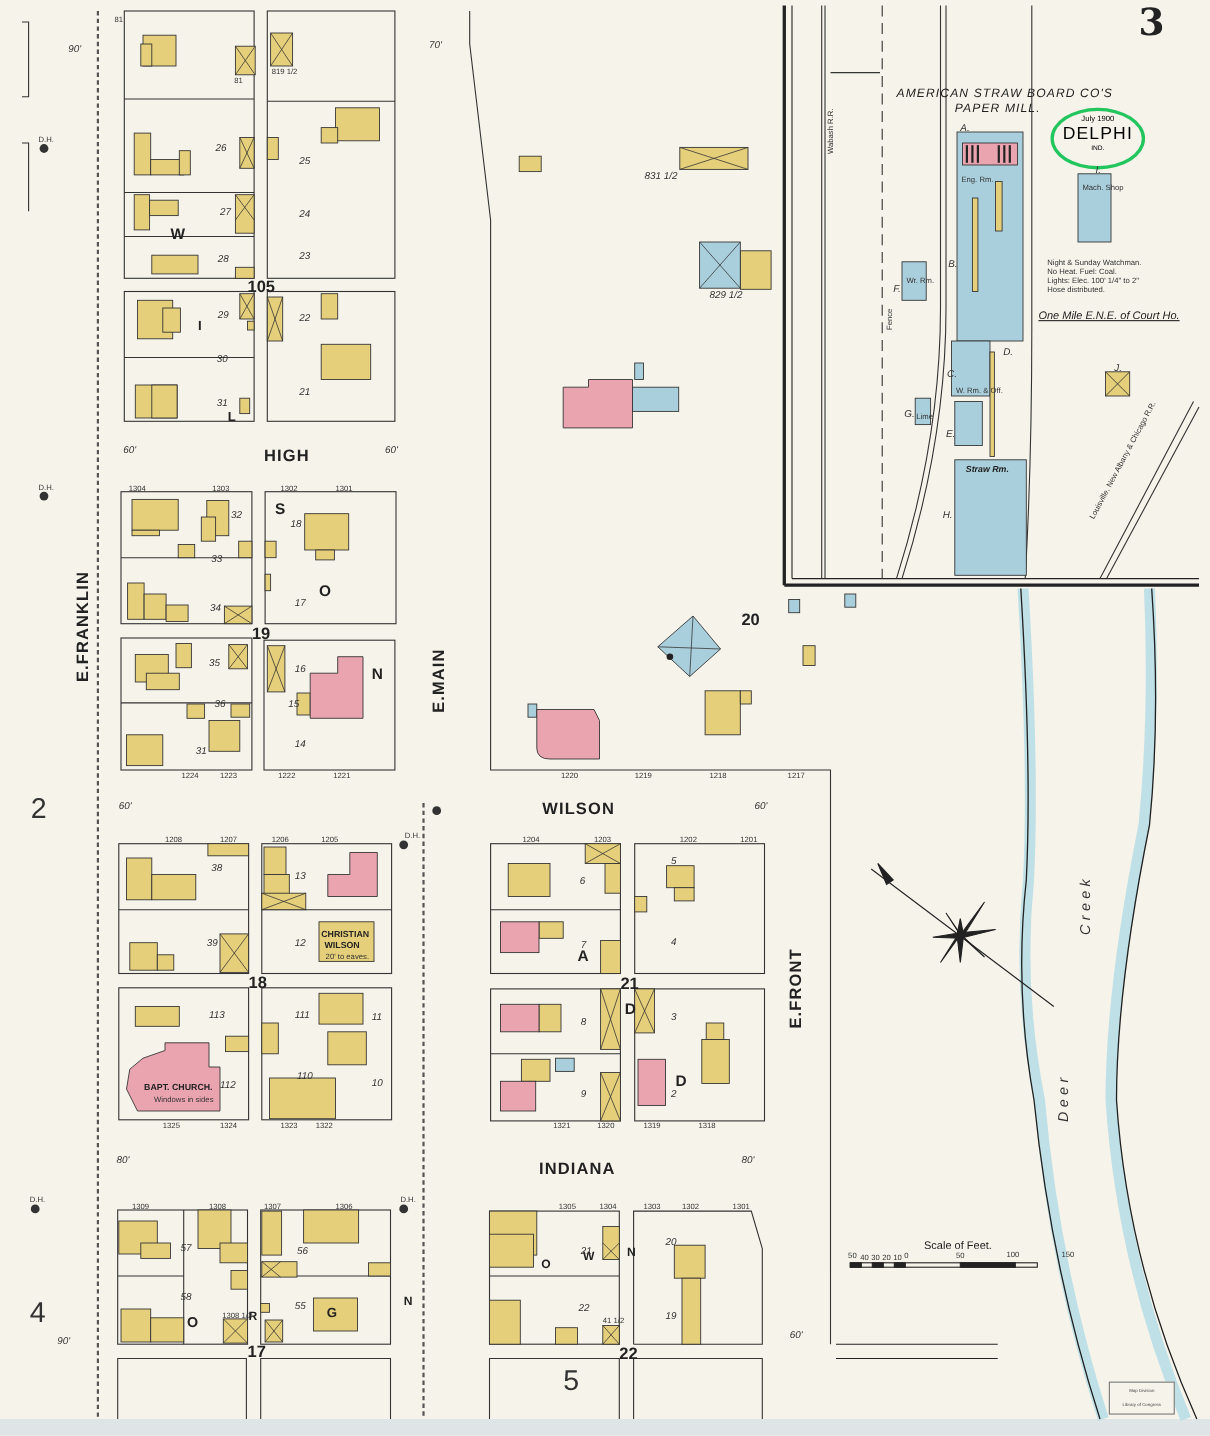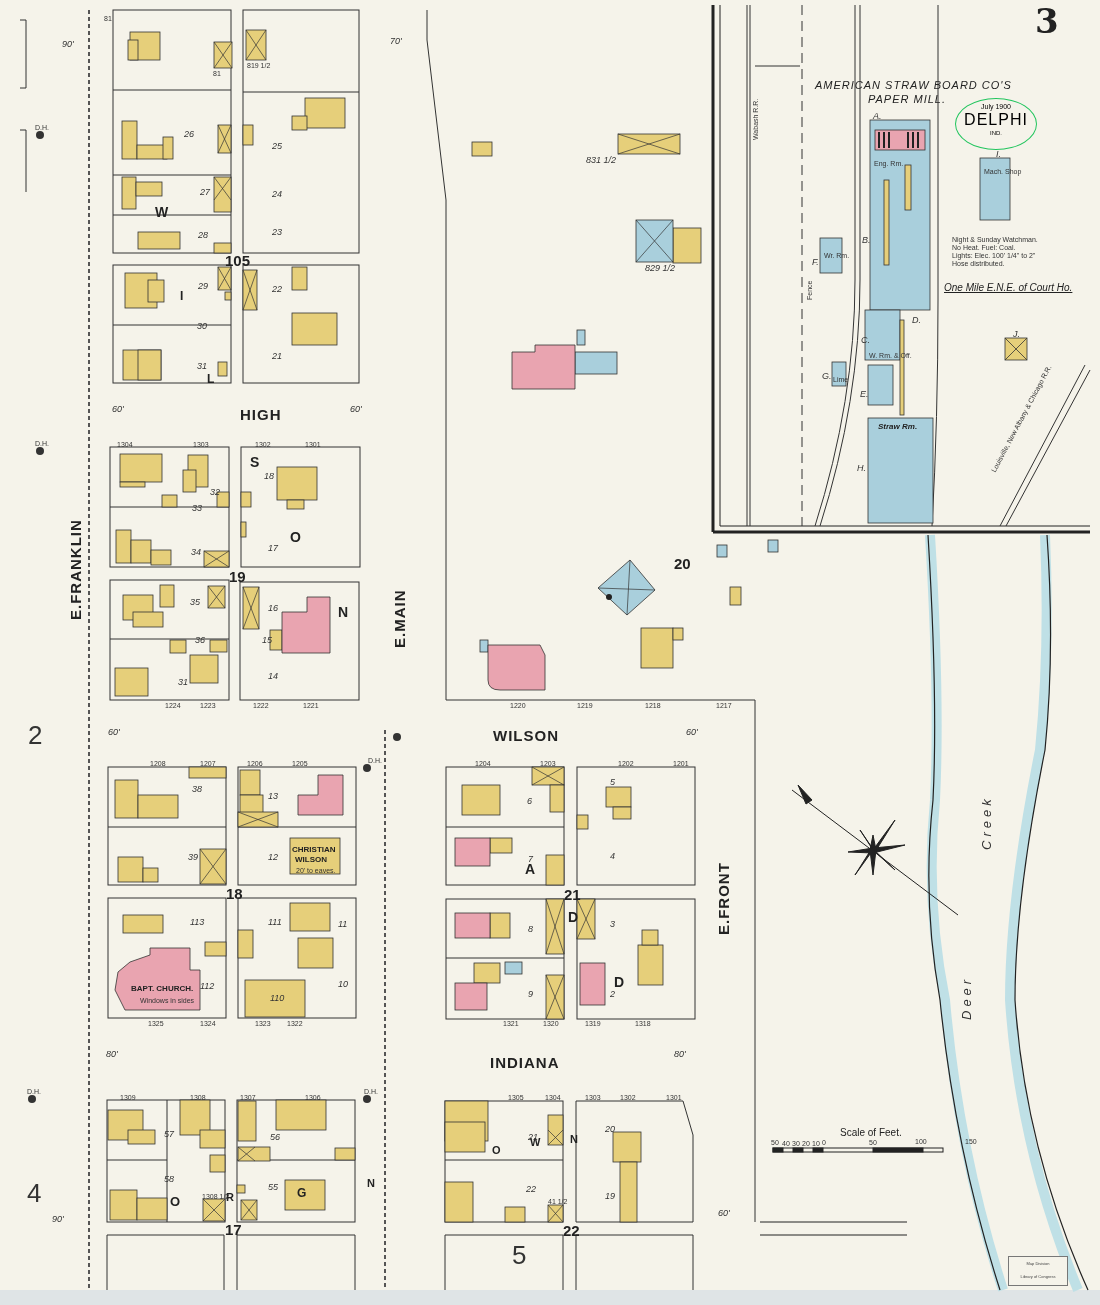--- a/index.html
+++ b/index.html
@@ -6,21 +6,21 @@
   #map{position:relative;width:1100px;height:1305px;background:#f5f3ea;overflow:hidden;font-family:"Liberation Sans",sans-serif;}
   svg{position:absolute;left:0;top:0;}
   .lbl{position:absolute;color:#222;white-space:nowrap;line-height:1;}
   .street{font-weight:bold;font-size:15px;letter-spacing:1px;}
   .vert{transform-origin:left top;transform:rotate(-90deg);}
   .blocknum{font-weight:bold;font-size:15px;}
   .sheetnum{font-family:"DejaVu Serif",serif;font-weight:bold;font-size:34px;color:#222;}
   .big{font-size:26px;color:#333;}
   .small{font-size:9px;font-style:italic;color:#333;}
   .tiny{font-size:7px;color:#333;}
-  .title-oval{position:absolute;left:955px;top:98px;width:80px;height:50px;border:1px solid #22c55e;border-radius:50%;text-align:center;}
+  .title-oval{position:absolute;left:955px;top:98px;width:80px;height:50px;border:3px solid #22c55e;border-radius:50%;text-align:center;}
   .title-oval .d{font-size:7px;margin-top:4px;}
   .title-oval .c{font-size:16px;letter-spacing:1px;margin-top:1px;}
   .title-oval .s{font-size:6px;margin-top:1px;}
   .mill{font-style:italic;font-size:11px;letter-spacing:1px;}
   .onemile{font-style:italic;font-size:10px;text-decoration:underline;}
   .creek{font-style:italic;font-size:13px;letter-spacing:4px;color:#333;}
   .stamp{position:absolute;left:1008px;top:1256px;width:58px;height:28px;border:1px solid #777;font-size:4px;text-align:center;color:#444;background:#f5f3ea;}
   .bldlabel{font-size:8px;font-weight:bold;color:#222;}
 </style>
 </head>
@@ -486,52 +486,52 @@
 
   <div class="lbl tiny" style="left:35px;top:124px;">D.H.</div>
   <div class="lbl tiny" style="left:35px;top:440px;">D.H.</div>
   <div class="lbl tiny" style="left:27px;top:1088px;">D.H.</div>
   <div class="lbl tiny" style="left:364px;top:1088px;">D.H.</div>
   <div class="lbl tiny" style="left:368px;top:757px;">D.H.</div>
 
   <div class="lbl creek vert" style="left:960px;top:1020px;">Deer</div>
   <div class="lbl creek vert" style="left:980px;top:850px;">Creek</div>
 
-  <div class="lbl small" style="left:184px;top:130px;">26</div>
+  <div class="lbl small" style="left:196px;top:130px;">26</div>
   <div class="lbl small" style="left:200px;top:188px;">27</div>
   <div class="lbl small" style="left:198px;top:231px;">28</div>
   <div class="lbl small" style="left:198px;top:282px;">29</div>
   <div class="lbl small" style="left:197px;top:322px;">30</div>
   <div class="lbl small" style="left:197px;top:362px;">31</div>
   <div class="lbl small" style="left:272px;top:142px;">25</div>
   <div class="lbl small" style="left:272px;top:190px;">24</div>
   <div class="lbl small" style="left:272px;top:228px;">23</div>
   <div class="lbl small" style="left:272px;top:285px;">22</div>
   <div class="lbl small" style="left:272px;top:352px;">21</div>
 
-  <div class="lbl small" style="left:210px;top:488px;">32</div>
+  <div class="lbl small" style="left:210px;top:464px;">32</div>
   <div class="lbl small" style="left:192px;top:504px;">33</div>
   <div class="lbl small" style="left:191px;top:548px;">34</div>
   <div class="lbl small" style="left:190px;top:598px;">35</div>
   <div class="lbl small" style="left:195px;top:636px;">36</div>
   <div class="lbl small" style="left:178px;top:678px;">31</div>
   <div class="lbl small" style="left:264px;top:472px;">18</div>
   <div class="lbl small" style="left:268px;top:544px;">17</div>
   <div class="lbl small" style="left:268px;top:604px;">16</div>
   <div class="lbl small" style="left:262px;top:636px;">15</div>
   <div class="lbl small" style="left:268px;top:672px;">14</div>
 
   <div class="lbl small" style="left:192px;top:785px;">38</div>
   <div class="lbl small" style="left:188px;top:853px;">39</div>
   <div class="lbl small" style="left:190px;top:918px;">113</div>
   <div class="lbl small" style="left:200px;top:982px;">112</div>
   <div class="lbl small" style="left:268px;top:792px;">13</div>
   <div class="lbl small" style="left:268px;top:853px;">12</div>
   <div class="lbl small" style="left:268px;top:918px;">111</div>
-  <div class="lbl small" style="left:270px;top:994px;">110</div>
+  <div class="lbl small" style="left:270px;top:974px;">110</div>
   <div class="lbl small" style="left:338px;top:920px;">11</div>
   <div class="lbl small" style="left:338px;top:980px;">10</div>
 
   <div class="lbl small" style="left:527px;top:797px;">6</div>
   <div class="lbl small" style="left:528px;top:855px;">7</div>
   <div class="lbl small" style="left:528px;top:925px;">8</div>
   <div class="lbl small" style="left:528px;top:990px;">9</div>
   <div class="lbl small" style="left:610px;top:778px;">5</div>
   <div class="lbl small" style="left:610px;top:852px;">4</div>
   <div class="lbl small" style="left:610px;top:920px;">3</div>

